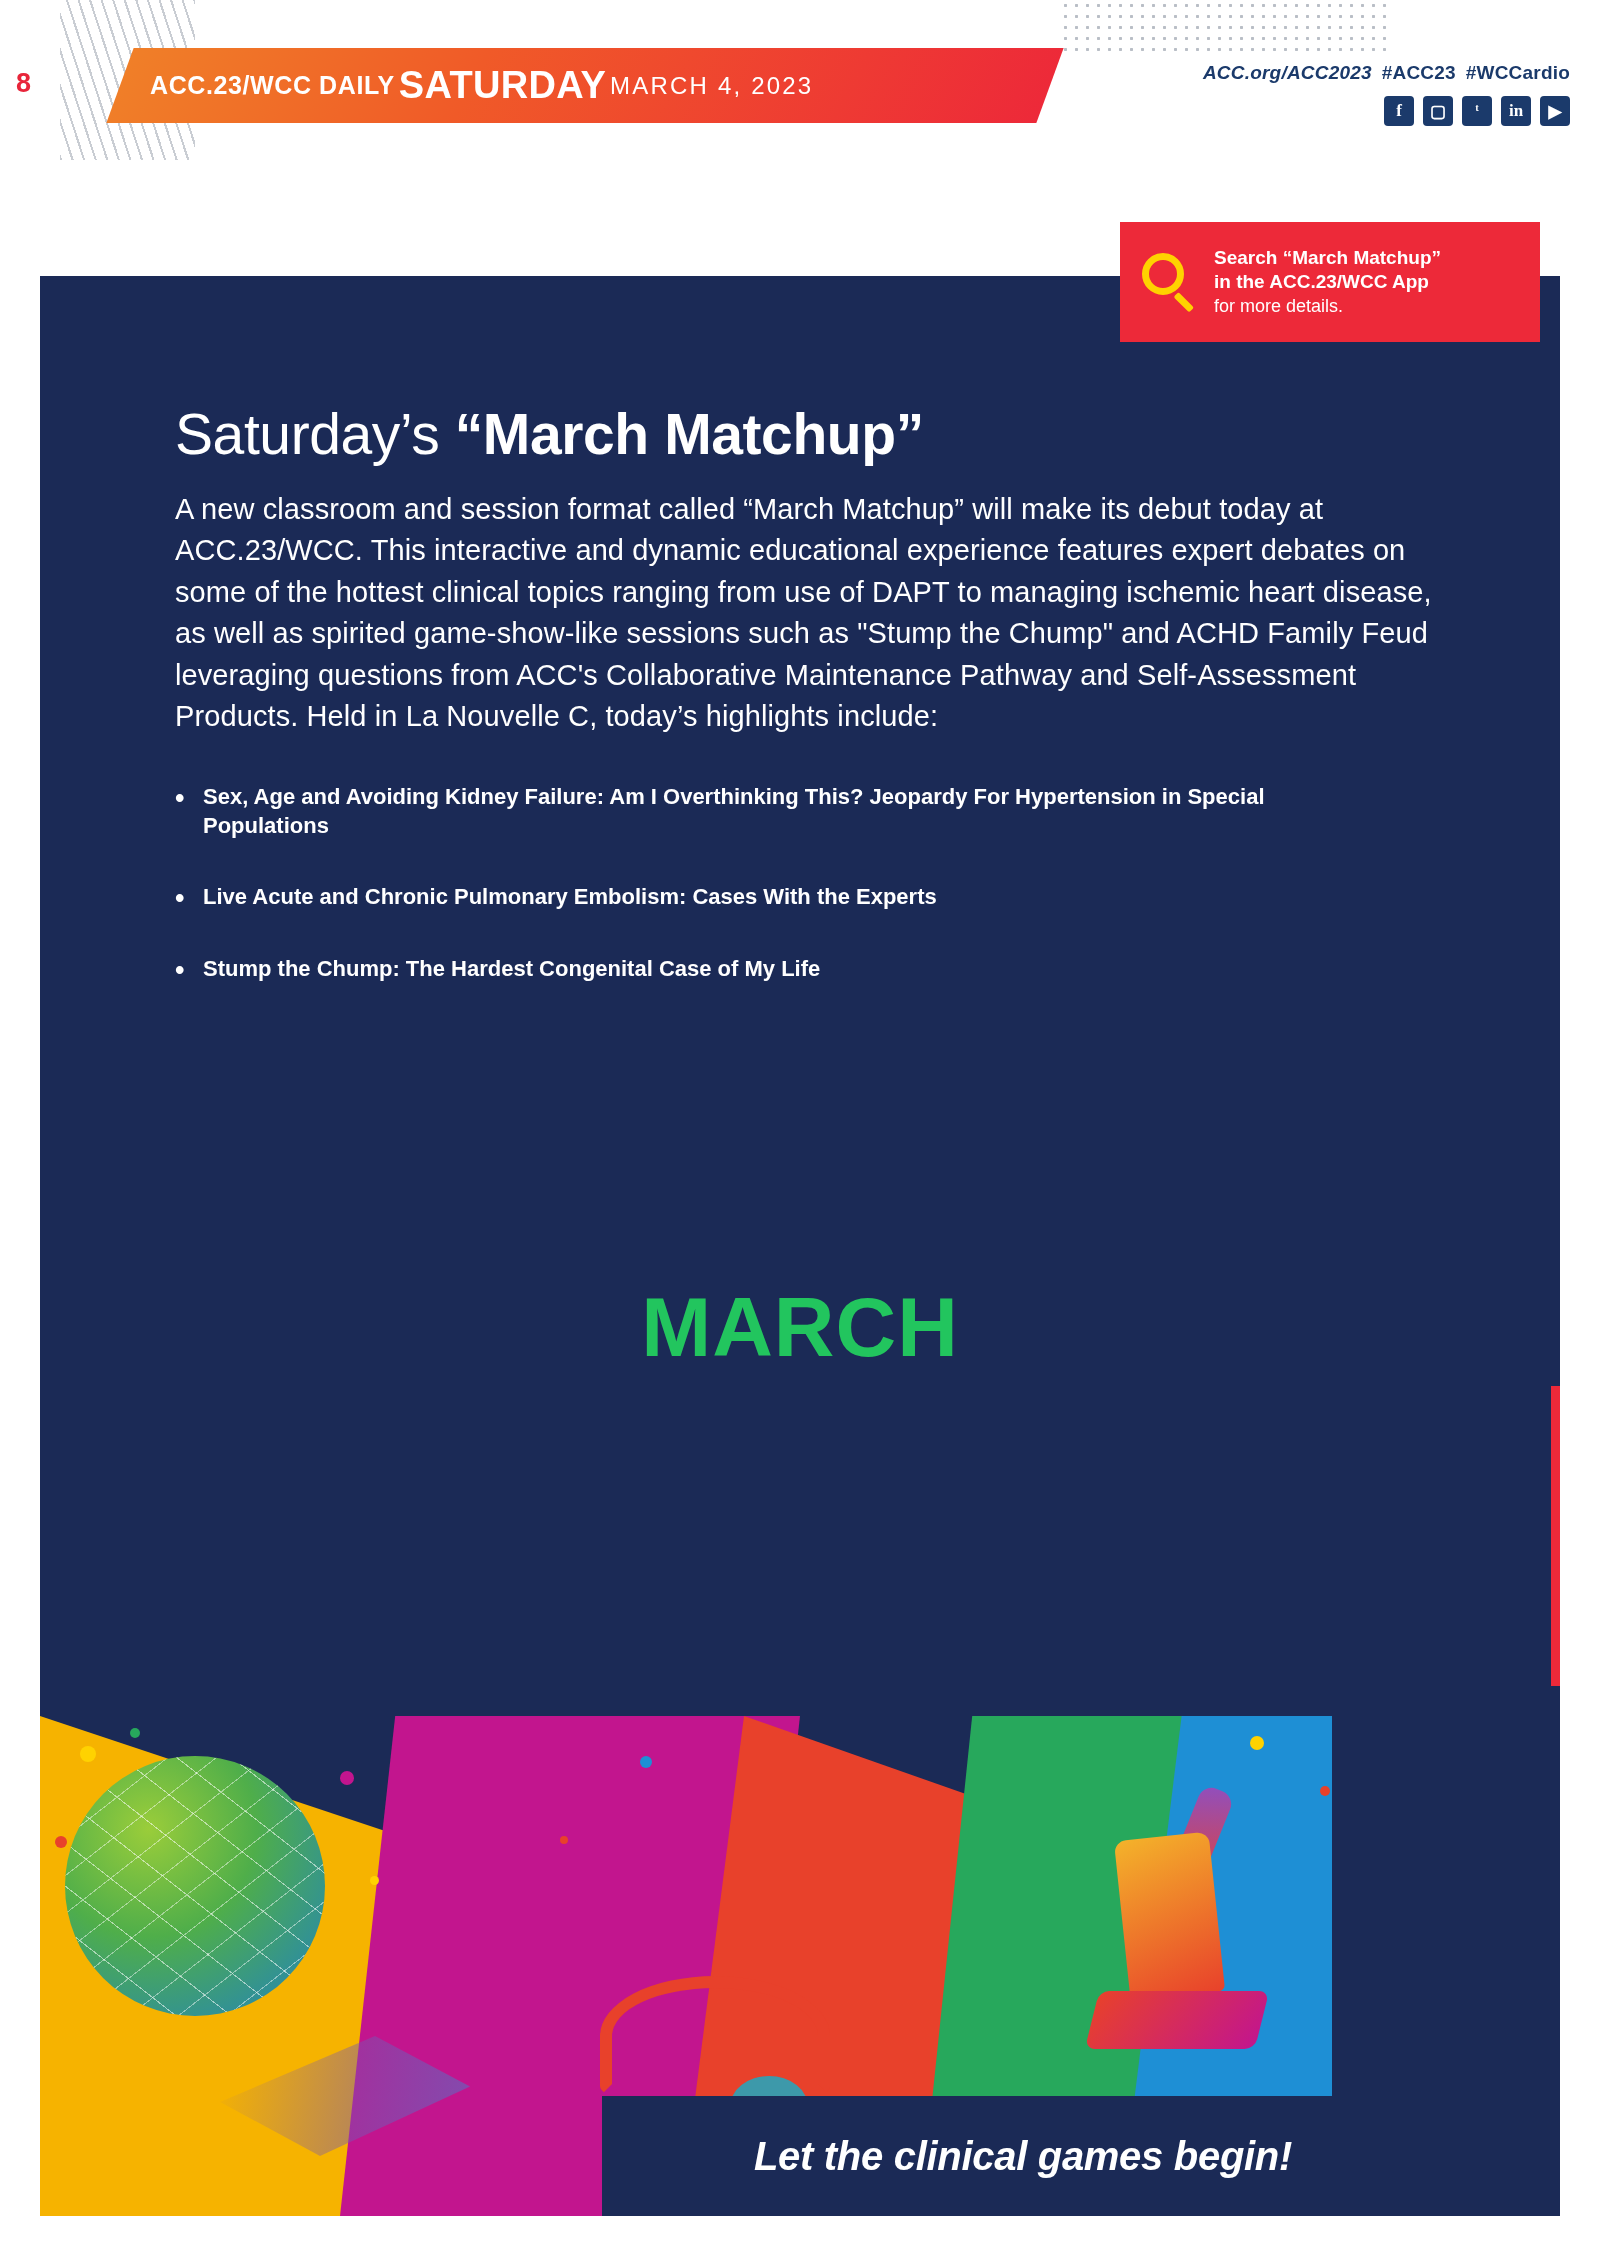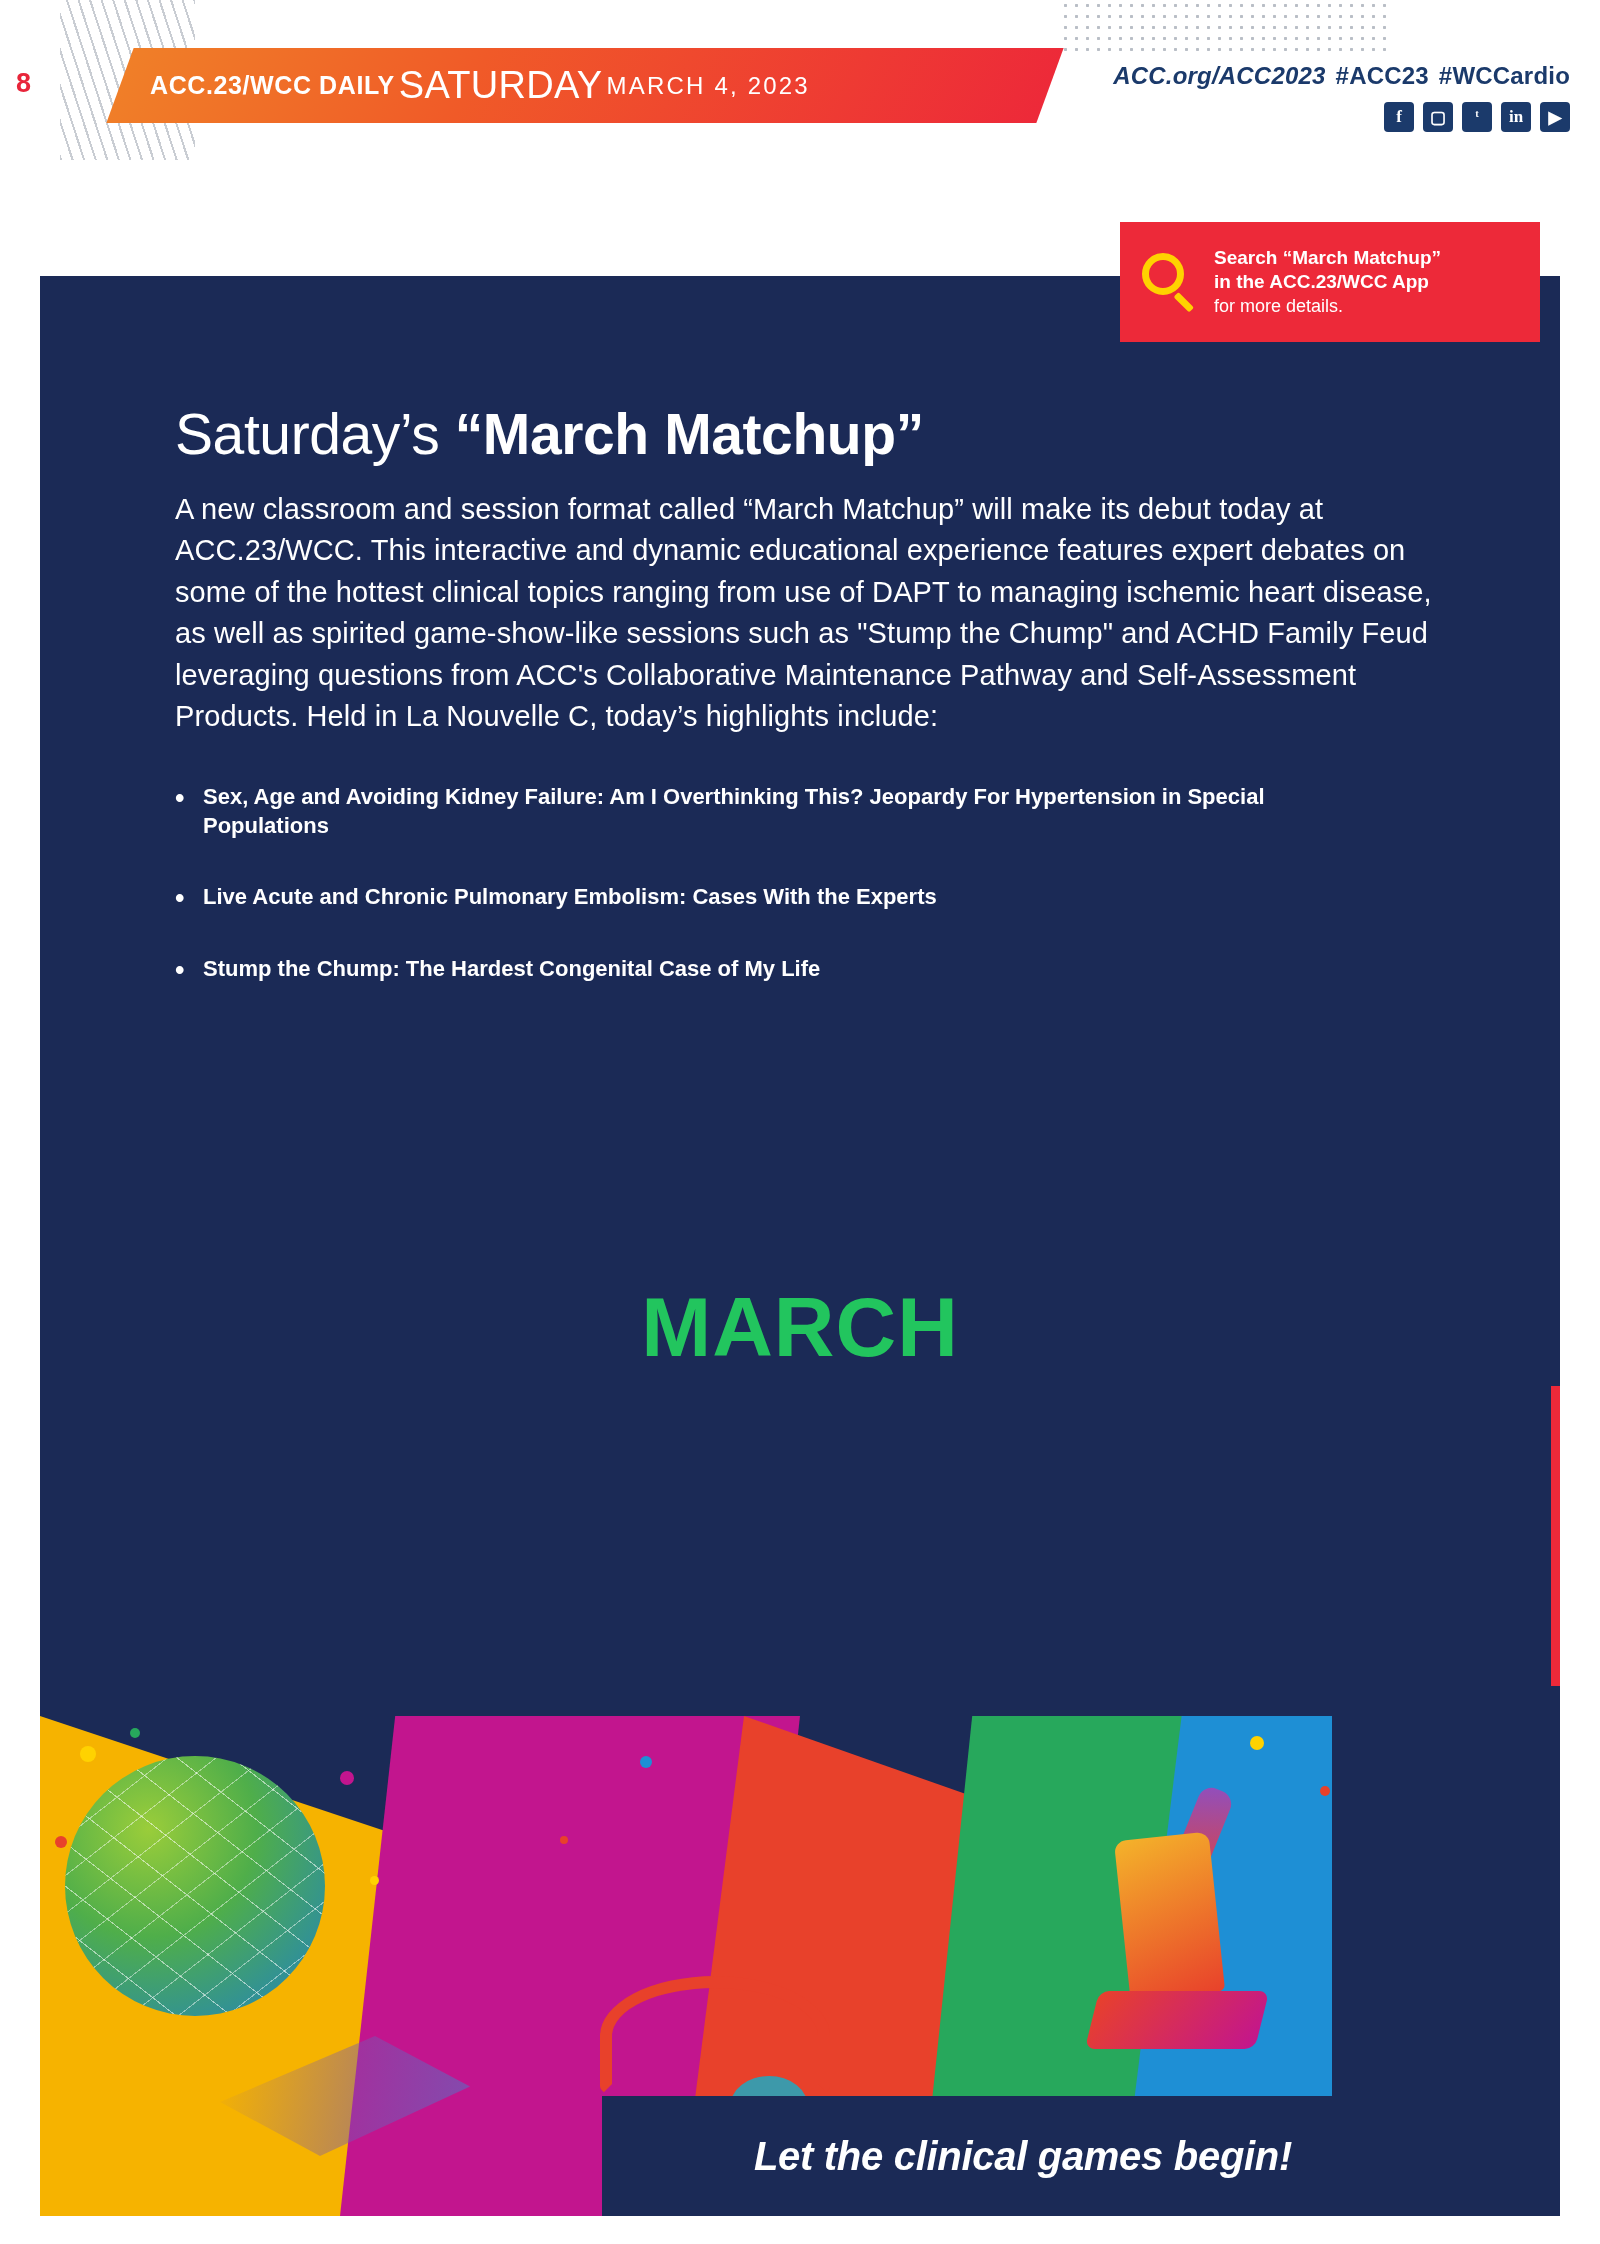--- a/index.html
+++ b/index.html
@@ -62,31 +62,31 @@
     position: absolute;
     left: 150px; top: 48px;
     width: 900px; height: 75px;
     display: flex;
     align-items: center;
     gap: 4px;
     color: #ffffff;
     white-space: nowrap;
   }
   .banner-t1 { font-size: 25px; font-weight: bold; letter-spacing: 0.6px; }
-  .banner-t2 { font-size: 38px; font-weight: normal; letter-spacing: 0.3px; text-align: center; }
+  .banner-t2 { font-size: 38px; font-weight: bold; letter-spacing: 0.3px; text-align: center; }
   .banner-t3 { font-size: 24px; font-weight: normal; letter-spacing: 2.2px; }
 
   .header-right {
     position: absolute;
     right: 30px; top: 62px;
     width: 480px;
     text-align: right;
   }
   .hr-line1 {
-    font-size: 24px;
+    font-size: 19px;
     color: #1b3a6b;
     letter-spacing: 0.2px;
   }
   .hr-line1 .url { font-style: italic; font-weight: bold; color: #1b3a6b; }
   .hr-line1 .tag { font-weight: bold; color: #1b3a6b; margin-left: 10px; }
   .socials {
     margin-top: 12px;
     display: flex;
     gap: 9px;
     justify-content: flex-end;

